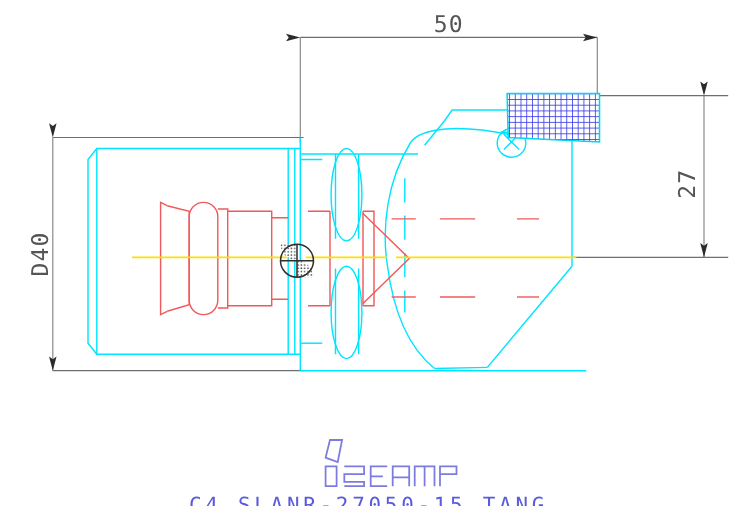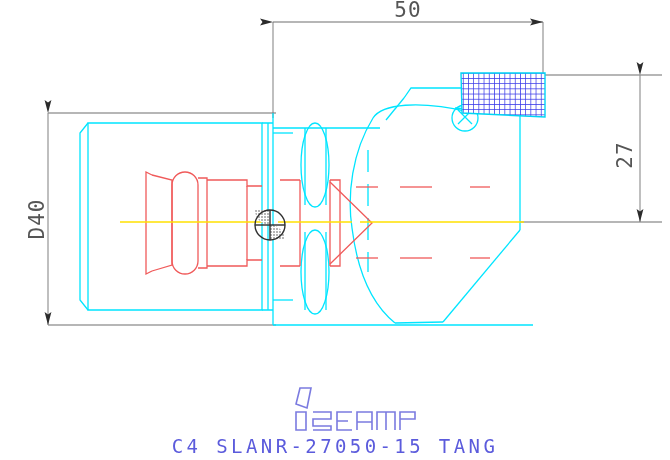--- a/index.html
+++ b/index.html
@@ -10,21 +10,21 @@
   }
   body {
     width: 670px;
     height: 460px;
     position: relative;
     overflow: hidden;
     font-family: "DejaVu Sans Mono", monospace;
   }
   #canvas-root {
     position: absolute;
-    left: 0; top: 0;
+    left: 0; top: 12px;
     width: 670px;
     height: 409px;
   }
   svg.drawing {
     position: absolute;
     left: 0; top: 0;
     width: 670px;
     height: 460px;
     display: block;
   }

